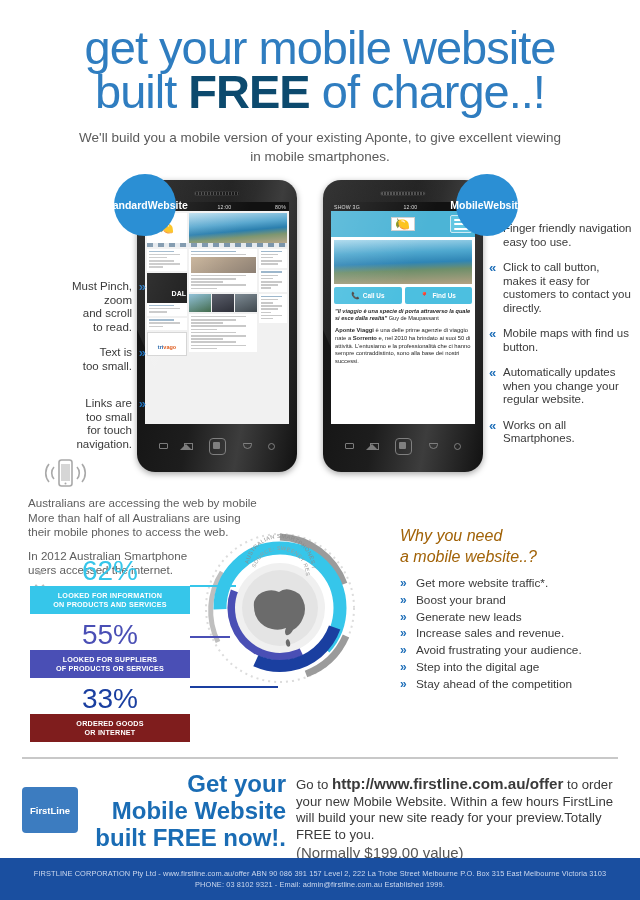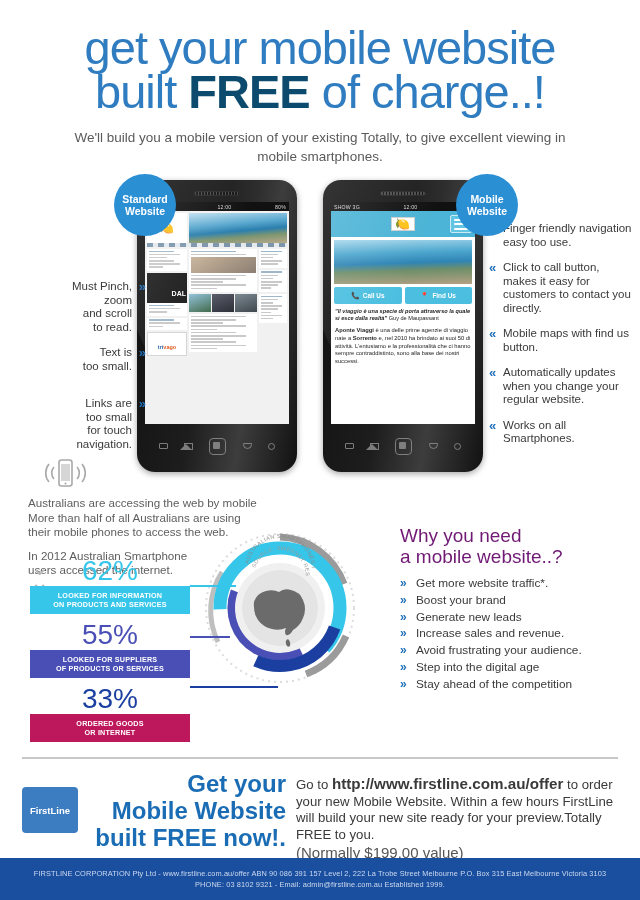--- a/index.html
+++ b/index.html
@@ -37,21 +37,21 @@
 
   .badge {
     position: absolute;
     width: 62px; height: 62px;
     border-radius: 50%;
     background: #2b8fd4;
     color: #fff;
     font-size: 10.5px;
     font-weight: 700;
     line-height: 12px;
-    display: flex; flex-direction: column;
+    display: flex; flex-direction: row;
     align-items: center; justify-content: center;
     text-align: center;
     z-index: 6;
   }
   .badge.standard { left: 114px; top: -4px; }
   .badge.mobile   { left: 456px; top: -4px; }
 
   .phone {
     position: absolute;
     width: 160px; height: 292px;
@@ -161,31 +161,31 @@
      font-size:11.6px; line-height:14.5px; color:#5e5e5e; }
   .stat-copy .p2 { margin-top:9px; }
   .dblarrow { position:absolute; left:30px; top:108px; color:#b9b9b9; font-size:23px; line-height:15px; }
 
   .bar-group { position:absolute; left:30px; top:104px; width:160px; }
   .bar-row { margin-bottom: 6px; }
   .pct { text-align:center; font-size:28px; line-height:30px; font-weight:400; }
   .pct.c1{ color:#36c6ea; } .pct.c2{ color:#4a4fb5; } .pct.c3{ color:#1a3fa0; }
   .bar { color:#fff; font-size:7.2px; font-weight:700; line-height:9px;
      text-align:center; padding:5px 4px; letter-spacing:.2px; }
-  .bar.b1{ background:#36c6ea; } .bar.b2{ background:#4a4fb5; } .bar.b3{ background:#be185d; }
+  .bar.b1{ background:#36c6ea; } .bar.b2{ background:#4a4fb5; } .bar.b3{ background:#7f1d1d; }
   .connector { position:absolute; height:2px; }
   .cn1{ background:#36c6ea; left:190px; top:133px; width:46px;}
   .cn2{ background:#4a4fb5; left:190px; top:184px; width:40px;}
   .cn3{ background:#1a3fa0; left:190px; top:234px; width:88px;}
 
   .donut { position:absolute; left:196px; top:72px; width:168px; height:168px; }
 
   
   .why { position:absolute; left:400px; top:525px; width:230px; }
-  .why h2 { color:#701a75; font-size:19px; line-height:21px; font-weight:400; }
+  .why h2 { color:#a16207; font-size:16px; line-height:21px; font-weight:400;font-style:italic; }
   .why ul { list-style:none; margin-top:8px; }
   .why li { font-size:11.8px; line-height:16.8px; color:#3a3a3a; position:relative; padding-left:16px;}
   .why li .chev { position:absolute; left:0; top:0; color:#1f6fb8; font-size:12px;}
   .why .note { margin-top:6px; margin-left:16px; font-size:9.6px; line-height:12px; color:#6d6d6d;}
 
   
   .divider{ position:absolute; left:22px; top:757px; width:596px; height:2px; background:#c8c8c8;}
   .cta { position:absolute; left:0; top:766px; width:640px; height:88px; }
   .logo-box { position:absolute; left:22px; top:21px; width:56px; height:46px;
      background:#3c7cc0; border-radius:4px; color:#fff; font-size:9.5px; font-weight:700;
@@ -205,21 +205,21 @@
 </head>
 <body>
 
 <div id="page">
 
   <div class="headline">
     <span>get your mobile website</span>
     <span class="l2"><span>built </span><b>FREE</b><span> of charge..!</span></span>
   </div>
   <div class="subhead">
-    <span>We'll build you a mobile version of your existing Totally, to give excellent</span>
+    <span>We'll build you a mobile version of your existing Aponte, to give excellent</span>
     <span>viewing in mobile smartphones.</span>
   </div>
 
   <div class="phones-area">
 
     <div class="badge standard">
       <span>Standard</span>
       <span>Website</span>
     </div>
     <div class="badge mobile">

